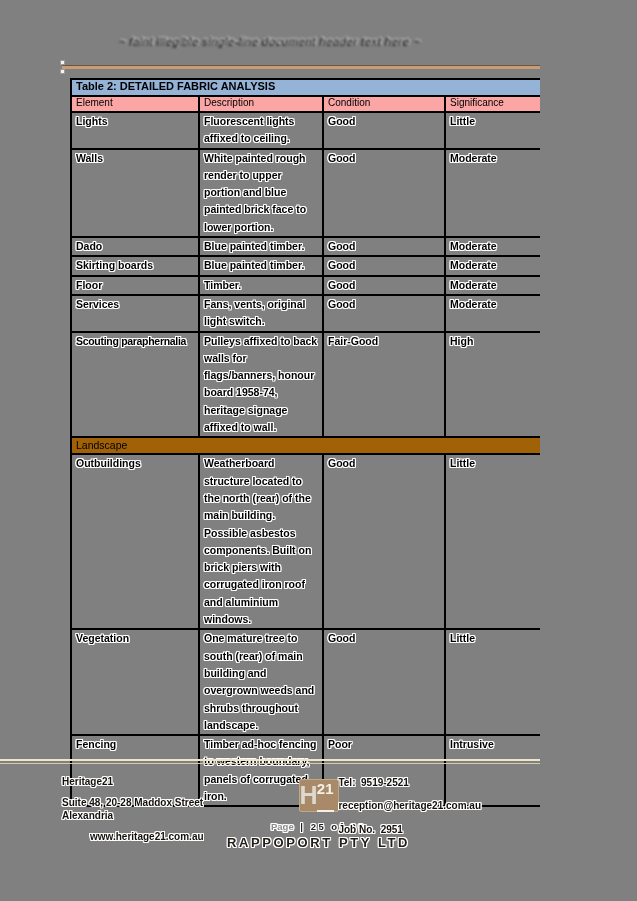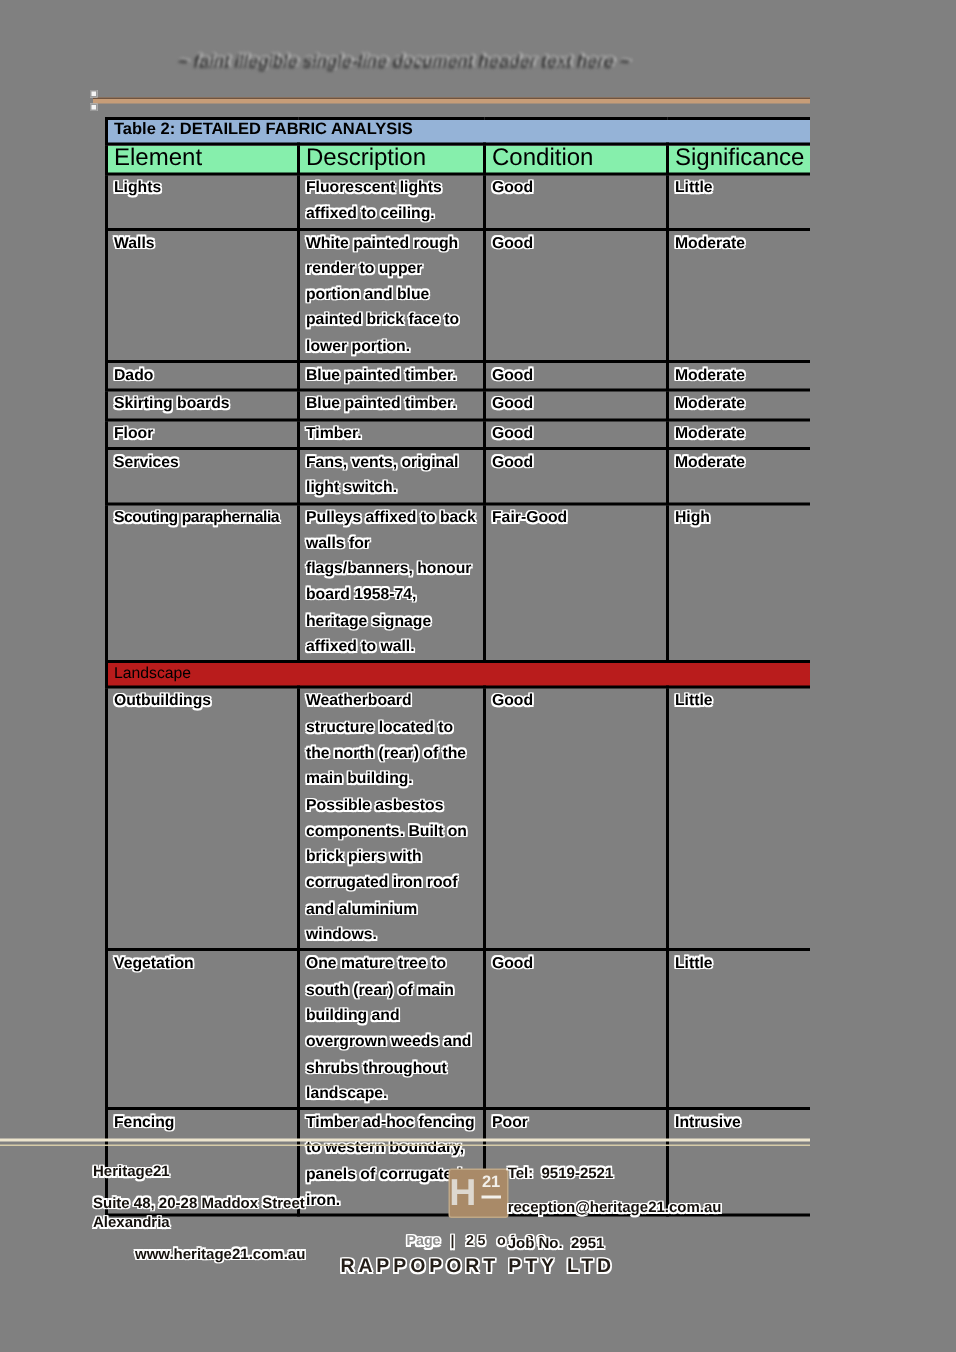--- a/index.html
+++ b/index.html
@@ -18,41 +18,41 @@
   .handle{position:absolute;width:3px;height:3px;background:#f5f5f5;border:1px solid #9a9a9a;}
   .h-tl{top:60px;left:60px}.h-bl{top:69px;left:60px}.h-tr{top:60px;left:567px}.h-br{top:69px;left:567px}
 
   
   table.fabric{position:absolute;top:78px;left:70px;width:496px;border-collapse:collapse;
     table-layout:fixed;}
   table.fabric th,table.fabric td{border:2px solid #000;vertical-align:top;
     padding:0 4px;overflow:hidden;}
   .title-row th{background:#95b3d7;text-align:left;font-size:11px;font-weight:700;
     height:15px;padding-top:1px;}
-  .head-row td{background:#86efac;font-size:16px;font-weight:400;height:14px;padding-top:1px;}
+  .head-row td{background:#fca5a5;font-size:10px;font-weight:400;height:14px;padding-top:1px;}
   .body td{font-size:10.5px;font-weight:700;line-height:17.3px;}
   .halo{text-shadow:1px 0 0 #fff,-1px 0 0 #fff,0 1px 0 #fff,0 -1px 0 #fff,
     1px 1px 0 #fff,-1px -1px 0 #fff,1px -1px 0 #fff,-1px 1px 0 #fff;}
-  .section-row td{background:#b91c1c;font-size:10.5px;font-weight:400;height:15px;
+  .section-row td{background:#a16207;font-size:10.5px;font-weight:400;height:15px;
     line-height:15px;text-shadow:none;}
 
   
   .footer-rule{position:absolute;top:759px;left:0;width:637px;height:2px;
     border-top:2px solid #ece4cd;border-bottom:1px solid #d6cba7;}
   .f-left{position:absolute;left:62px;top:776px;font-size:10px;font-weight:700;color:#14100c;}
   .f-left div{white-space:pre;}
   .f-company{margin-bottom:10px;}
   .f-addr{line-height:12.5px;}
   .f-web{margin-top:9px;padding-left:28px;}
   .f-center{position:absolute;left:0;top:779px;width:637px;text-align:center;}
   .logo-box{display:inline-block;position:relative;width:38px;height:31px;background:#a98a68;
     border:1px solid #c0a886;border-radius:2px;}
   .logo-h{position:absolute;left:0px;top:1px;font-size:25px;font-weight:700;color:#ddd8d0;line-height:28px;}
-  .logo-21{position:absolute;right:4px;top:2px;font-size:11px;font-weight:700;color:#f3f0ea;
-    line-height:13px;border-bottom:2px solid #f3f0ea;padding-bottom:2px;}
+  .logo-21{position:absolute;right:4px;top:2px;font-size:15px;font-weight:700;color:#f3f0ea;
+    line-height:13px;border-bottom:2px solid #f3f0ea;padding-bottom:15px;}
   .page-line{margin-top:5px;font-size:9.5px;}
   .page-prefix{color:#8d8d8d;font-weight:700;margin-right:4px;}
   .page-suffix{color:#241e18;font-weight:700;letter-spacing:2.5px;}
   .rappoport{margin-top:3px;font-size:13px;font-weight:700;letter-spacing:2.6px;color:#241e18;}
   .f-right{position:absolute;right:59px;top:777px;text-align:left;font-size:10px;
     font-weight:700;color:#14100c;}
   .f-right div{white-space:pre;}
   .f-tel{margin-bottom:12px;}
   .f-email{margin-bottom:13px;}
 </style>

